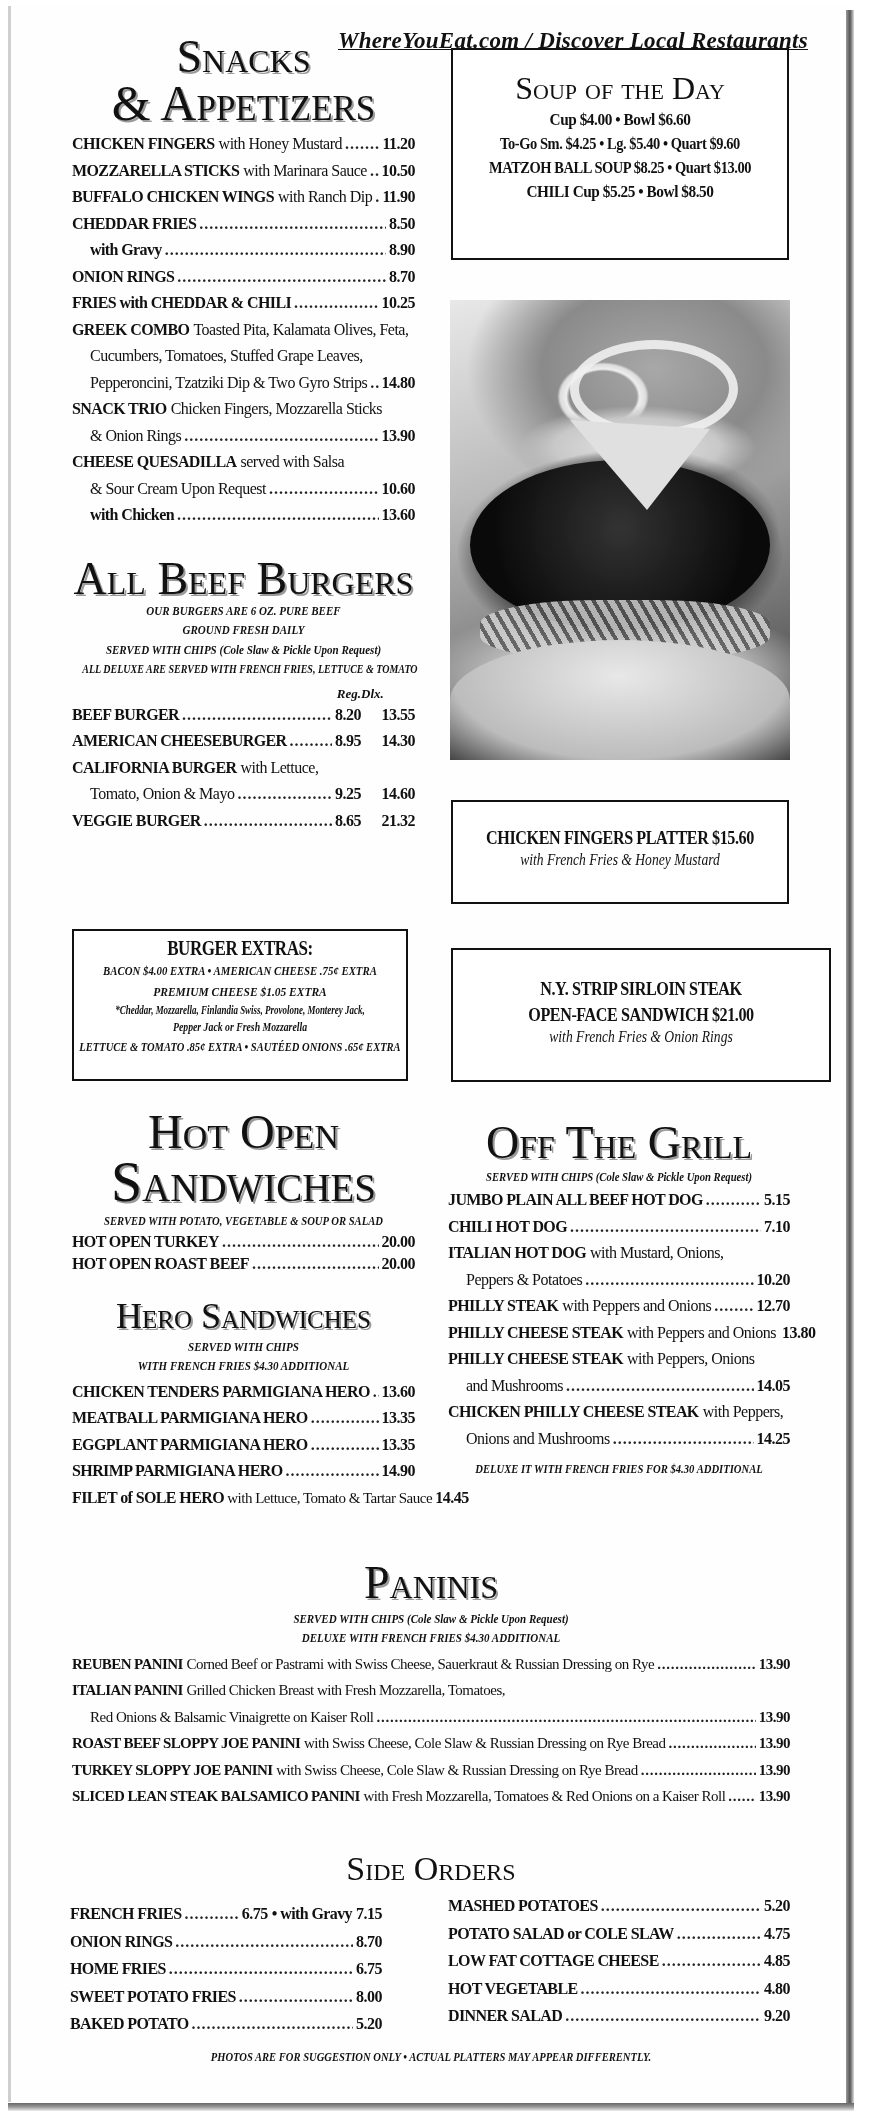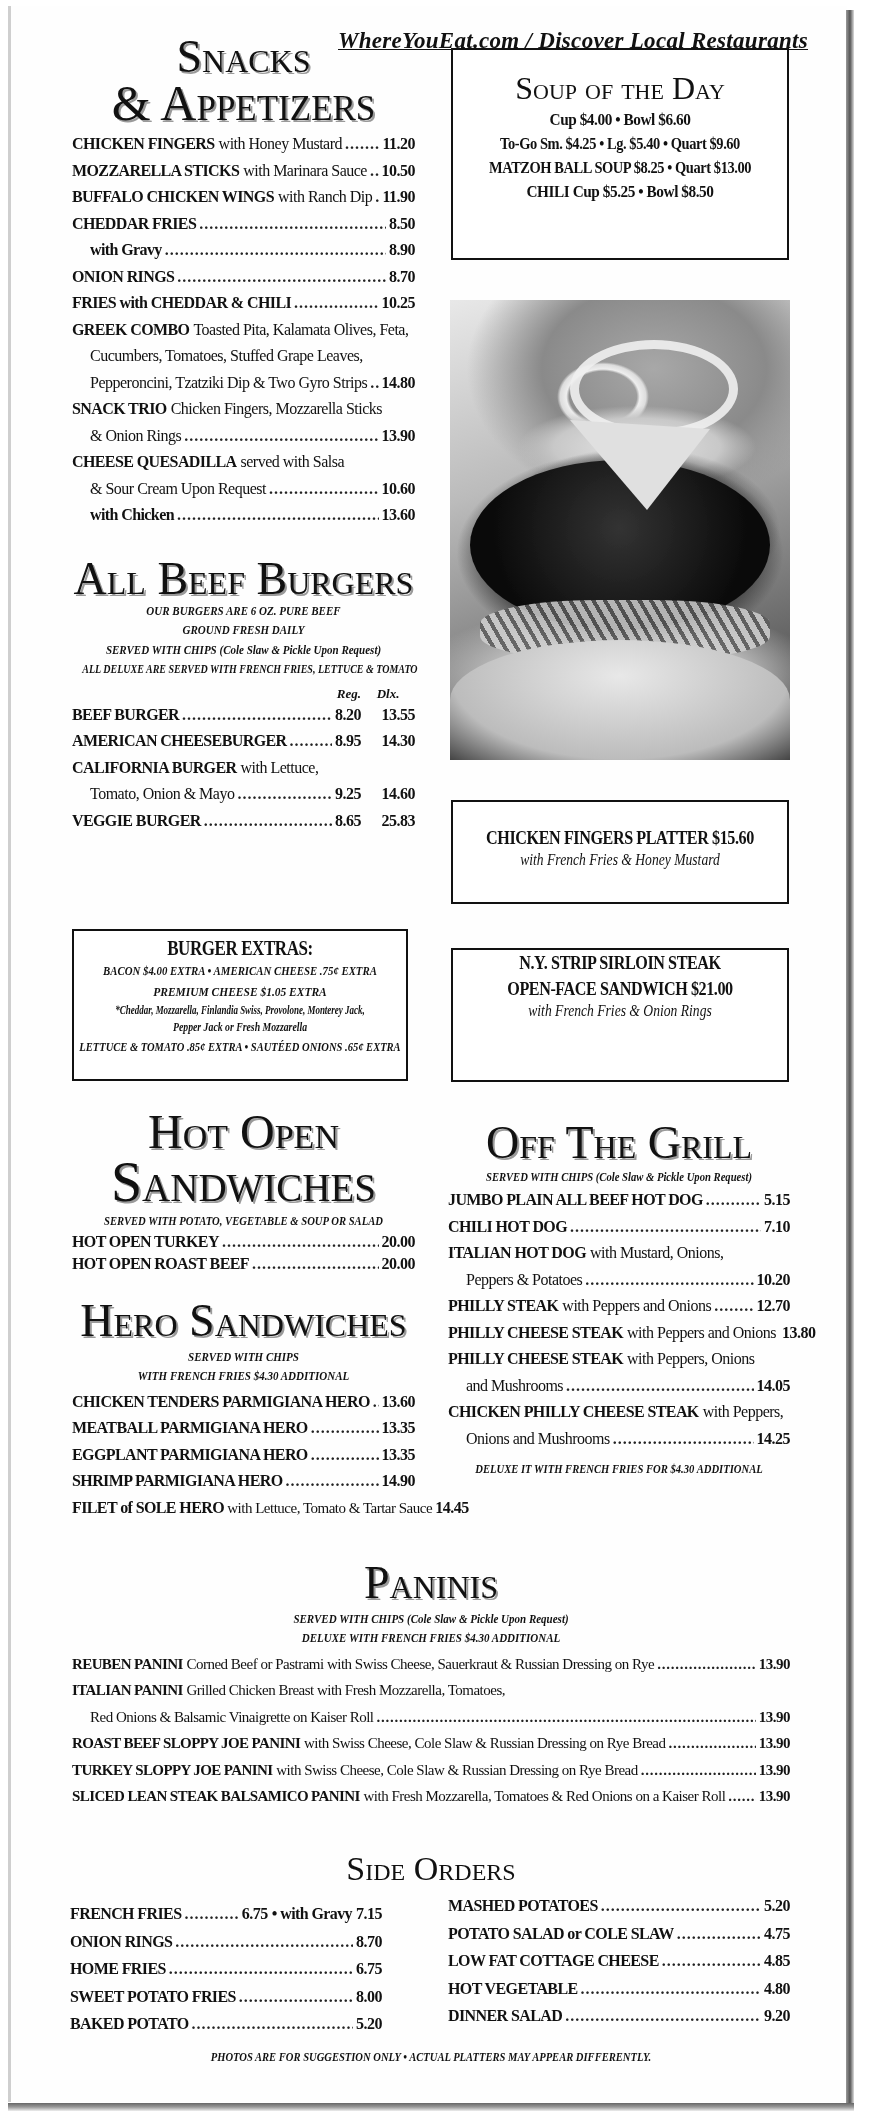--- a/index.html
+++ b/index.html
@@ -105,21 +105,21 @@
 <div class="col" style="left:72px;top:556px;width:343px;">
   <div class="h1" style="font-size:46px;">All Beef Burgers</div>
   <div style="margin-top:0;">
     <div class="sub">OUR BURGERS ARE 6 OZ. PURE BEEF</div>
     <div class="sub">GROUND FRESH DAILY</div>
     <div class="sub">SERVED WITH CHIPS (Cole Slaw &amp; Pickle Upon Request)</div>
     <div class="sub" style="transform:scaleX(0.8);white-space:nowrap;margin-left:-30px;margin-right:-30px;">ALL DELUXE ARE SERVED WITH FRENCH FRIES, LETTUCE &amp; TOMATO</div>
   </div>
   <div style="display:flex;justify-content:flex-end;font-style:italic;font-weight:bold;font-size:13px;margin-top:6px;">
     <span style="width:54px;text-align:right;">Reg.</span>
-    <span style="width:54px;text-align:center;">Dlx.</span>
+    <span style="width:54px;text-align:left;">Dlx.</span>
   </div>
   <div class="row">
       <span class="name">BEEF BURGER</span>
       <span class="dots"></span>
       <span class="price">8.20</span>
       <span class="price2">13.55</span>
     </div>
   <div class="row">
       <span class="name">AMERICAN CHEESEBURGER</span>
       <span class="dots"></span>
@@ -130,21 +130,21 @@
   <div class="row cont">
       <span class="desc">Tomato, Onion &amp; Mayo</span>
       <span class="dots"></span>
       <span class="price">9.25</span>
       <span class="price2">14.60</span>
     </div>
   <div class="row">
       <span class="name">VEGGIE BURGER</span>
       <span class="dots"></span>
       <span class="price">8.65</span>
-      <span class="price2">25.83</span>
+      <span class="price2">21.32</span>
     </div>
 </div>
 
 <div class="box" style="left:72px;top:929px;width:336px;height:152px;padding-top:6px;box-sizing:border-box;">
   <div class="line" style="font-size:20px;transform:scaleX(0.85);">BURGER EXTRAS:</div>
   <div class="sub" style="font-size:13.5px;line-height:1.6;white-space:nowrap;transform:scaleX(0.8);margin:0 -30px;">BACON $4.00 EXTRA  •  AMERICAN CHEESE .75¢ EXTRA</div>
   <div class="sub" style="font-size:13.5px;line-height:1.5;transform:scaleX(0.85);">PREMIUM CHEESE  $1.05 EXTRA</div>
   <div class="sub" style="font-size:11.5px;line-height:1.5;white-space:nowrap;transform:scaleX(0.78);margin:0 -30px;">*Cheddar, Mozzarella, Finlandia Swiss, Provolone, Monterey Jack,</div>
   <div class="sub" style="font-size:11.5px;line-height:1.5;transform:scaleX(0.85);">Pepper Jack or Fresh Mozzarella</div>
   <div class="sub" style="font-size:13.5px;line-height:1.6;white-space:nowrap;transform:scaleX(0.78);margin:0 -40px;">LETTUCE &amp; TOMATO .85¢ EXTRA • SAUTÉED ONIONS .65¢ EXTRA</div>
@@ -160,21 +160,21 @@
       <span class="price">20.00</span>
     </div>
   <div class="row" style="line-height:22px;">
       <span class="name">HOT OPEN ROAST BEEF</span>
       <span class="dots"></span>
       <span class="price">20.00</span>
     </div>
 </div>
 
 <div class="col" style="left:72px;top:1298px;width:343px;">
-  <div class="h1" style="font-size:46px;">Hero Sandwiches</div>
+  <div class="h1" style="font-size:36px;">Hero Sandwiches</div>
   <div class="sub" style="margin-top:4px;">SERVED WITH CHIPS</div>
   <div class="sub">WITH FRENCH FRIES $4.30 ADDITIONAL</div>
   <div class="row" style="margin-top:2px;">
       <span class="name">CHICKEN TENDERS PARMIGIANA HERO</span>
       <span class="dots"></span>
       <span class="price">13.60</span>
     </div>
   <div class="row">
       <span class="name">MEATBALL PARMIGIANA HERO</span>
       <span class="dots"></span>
@@ -207,21 +207,21 @@
   <div class="cheese2"></div>
   <div class="lettuce"></div>
   <div class="bun"></div>
 </div>
 
 <div class="box" style="left:451px;top:800px;width:338px;height:104px;padding-top:25px;box-sizing:border-box;">
   <div class="line" style="font-size:19px;transform:scaleX(0.85);white-space:nowrap;margin:0 -20px;">CHICKEN FINGERS PLATTER  $15.60</div>
   <div class="italic" style="font-size:16px;transform:scaleX(0.85);margin-top:2px;">with French Fries &amp; Honey Mustard</div>
 </div>
 
-<div class="box" style="left:451px;top:948px;width:338px;height:134px;box-sizing:border-box;">
+<div class="box" style="left:451px;top:948px;width:380px;height:134px;padding-top:26px;box-sizing:border-box;">
   <div class="line" style="font-size:19px;line-height:26px;transform:scaleX(0.85);">N.Y. STRIP SIRLOIN STEAK</div>
   <div class="line" style="font-size:19px;line-height:26px;transform:scaleX(0.85);">OPEN-FACE SANDWICH  $21.00</div>
   <div class="italic" style="font-size:16px;transform:scaleX(0.85);">with French Fries &amp; Onion Rings</div>
 </div>
 
 <div class="col" style="left:448px;top:1120px;width:342px;">
   <div class="h1" style="font-size:46px;">Off The Grill</div>
   <div class="sub" style="margin-top:2px;white-space:nowrap;transform:scaleX(0.85);margin-left:-20px;margin-right:-20px;">SERVED WITH CHIPS (Cole Slaw &amp; Pickle Upon Request)</div>
   <div class="row">
       <span class="name">JUMBO PLAIN ALL BEEF HOT DOG</span>

